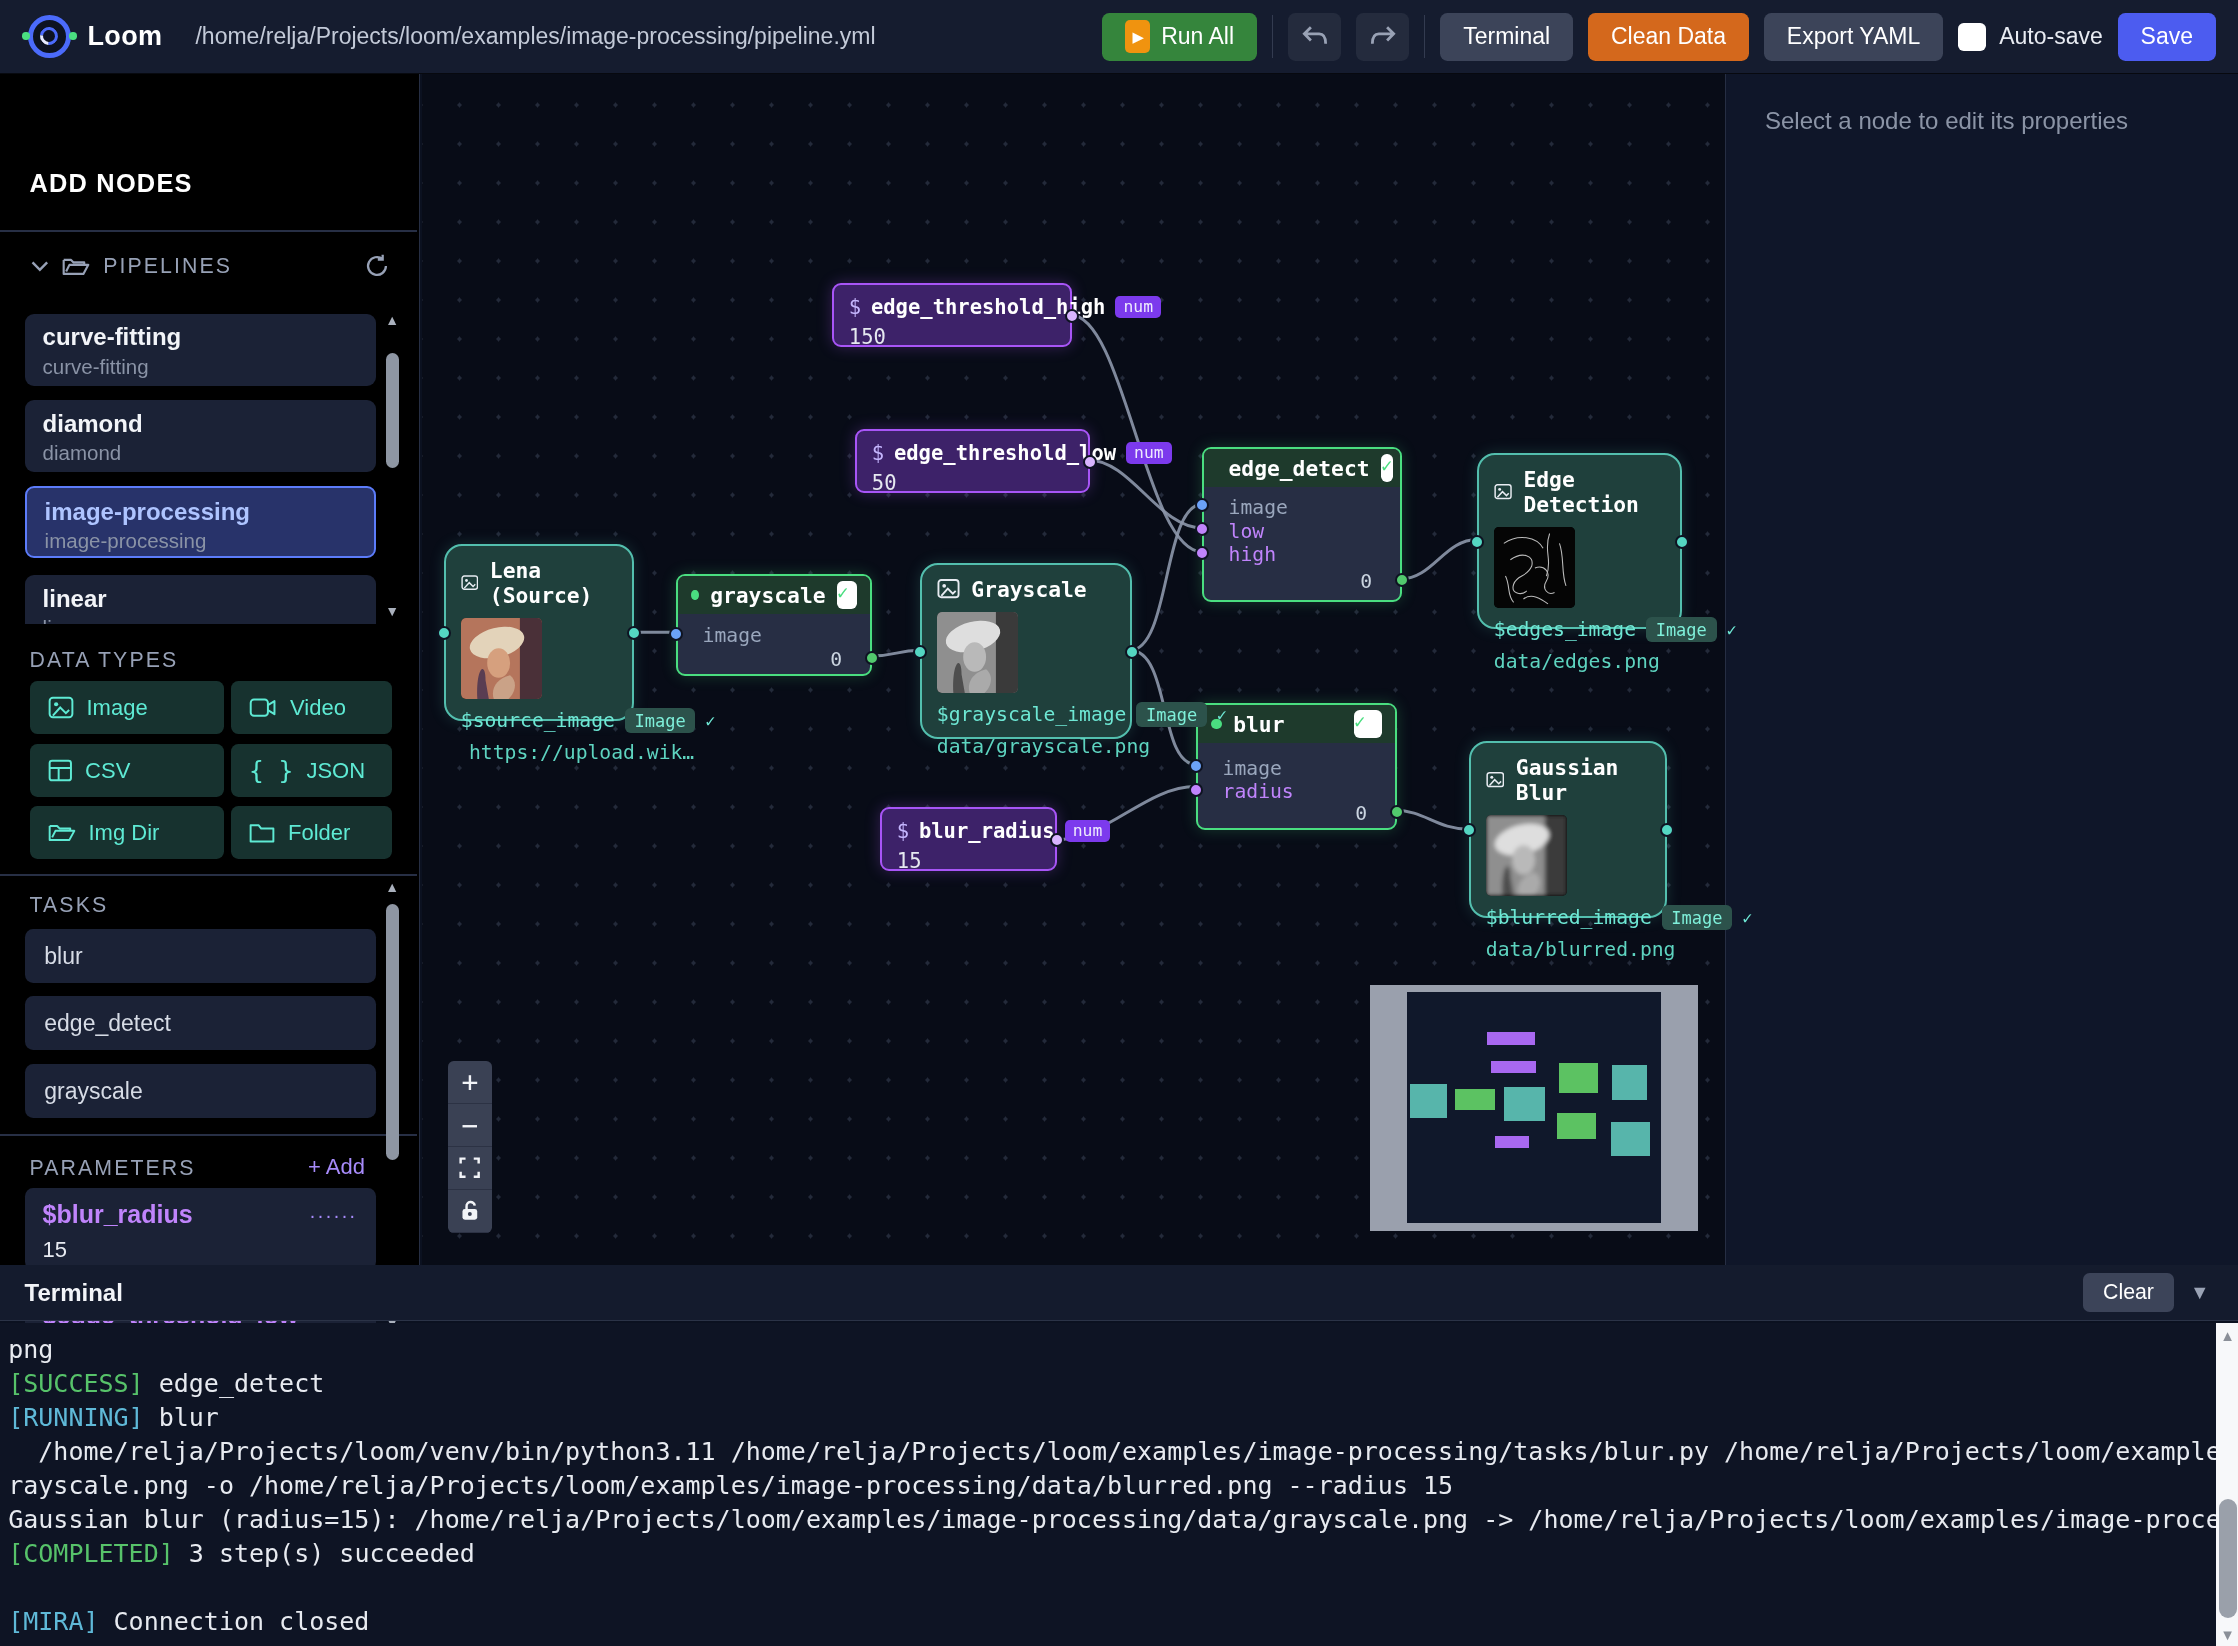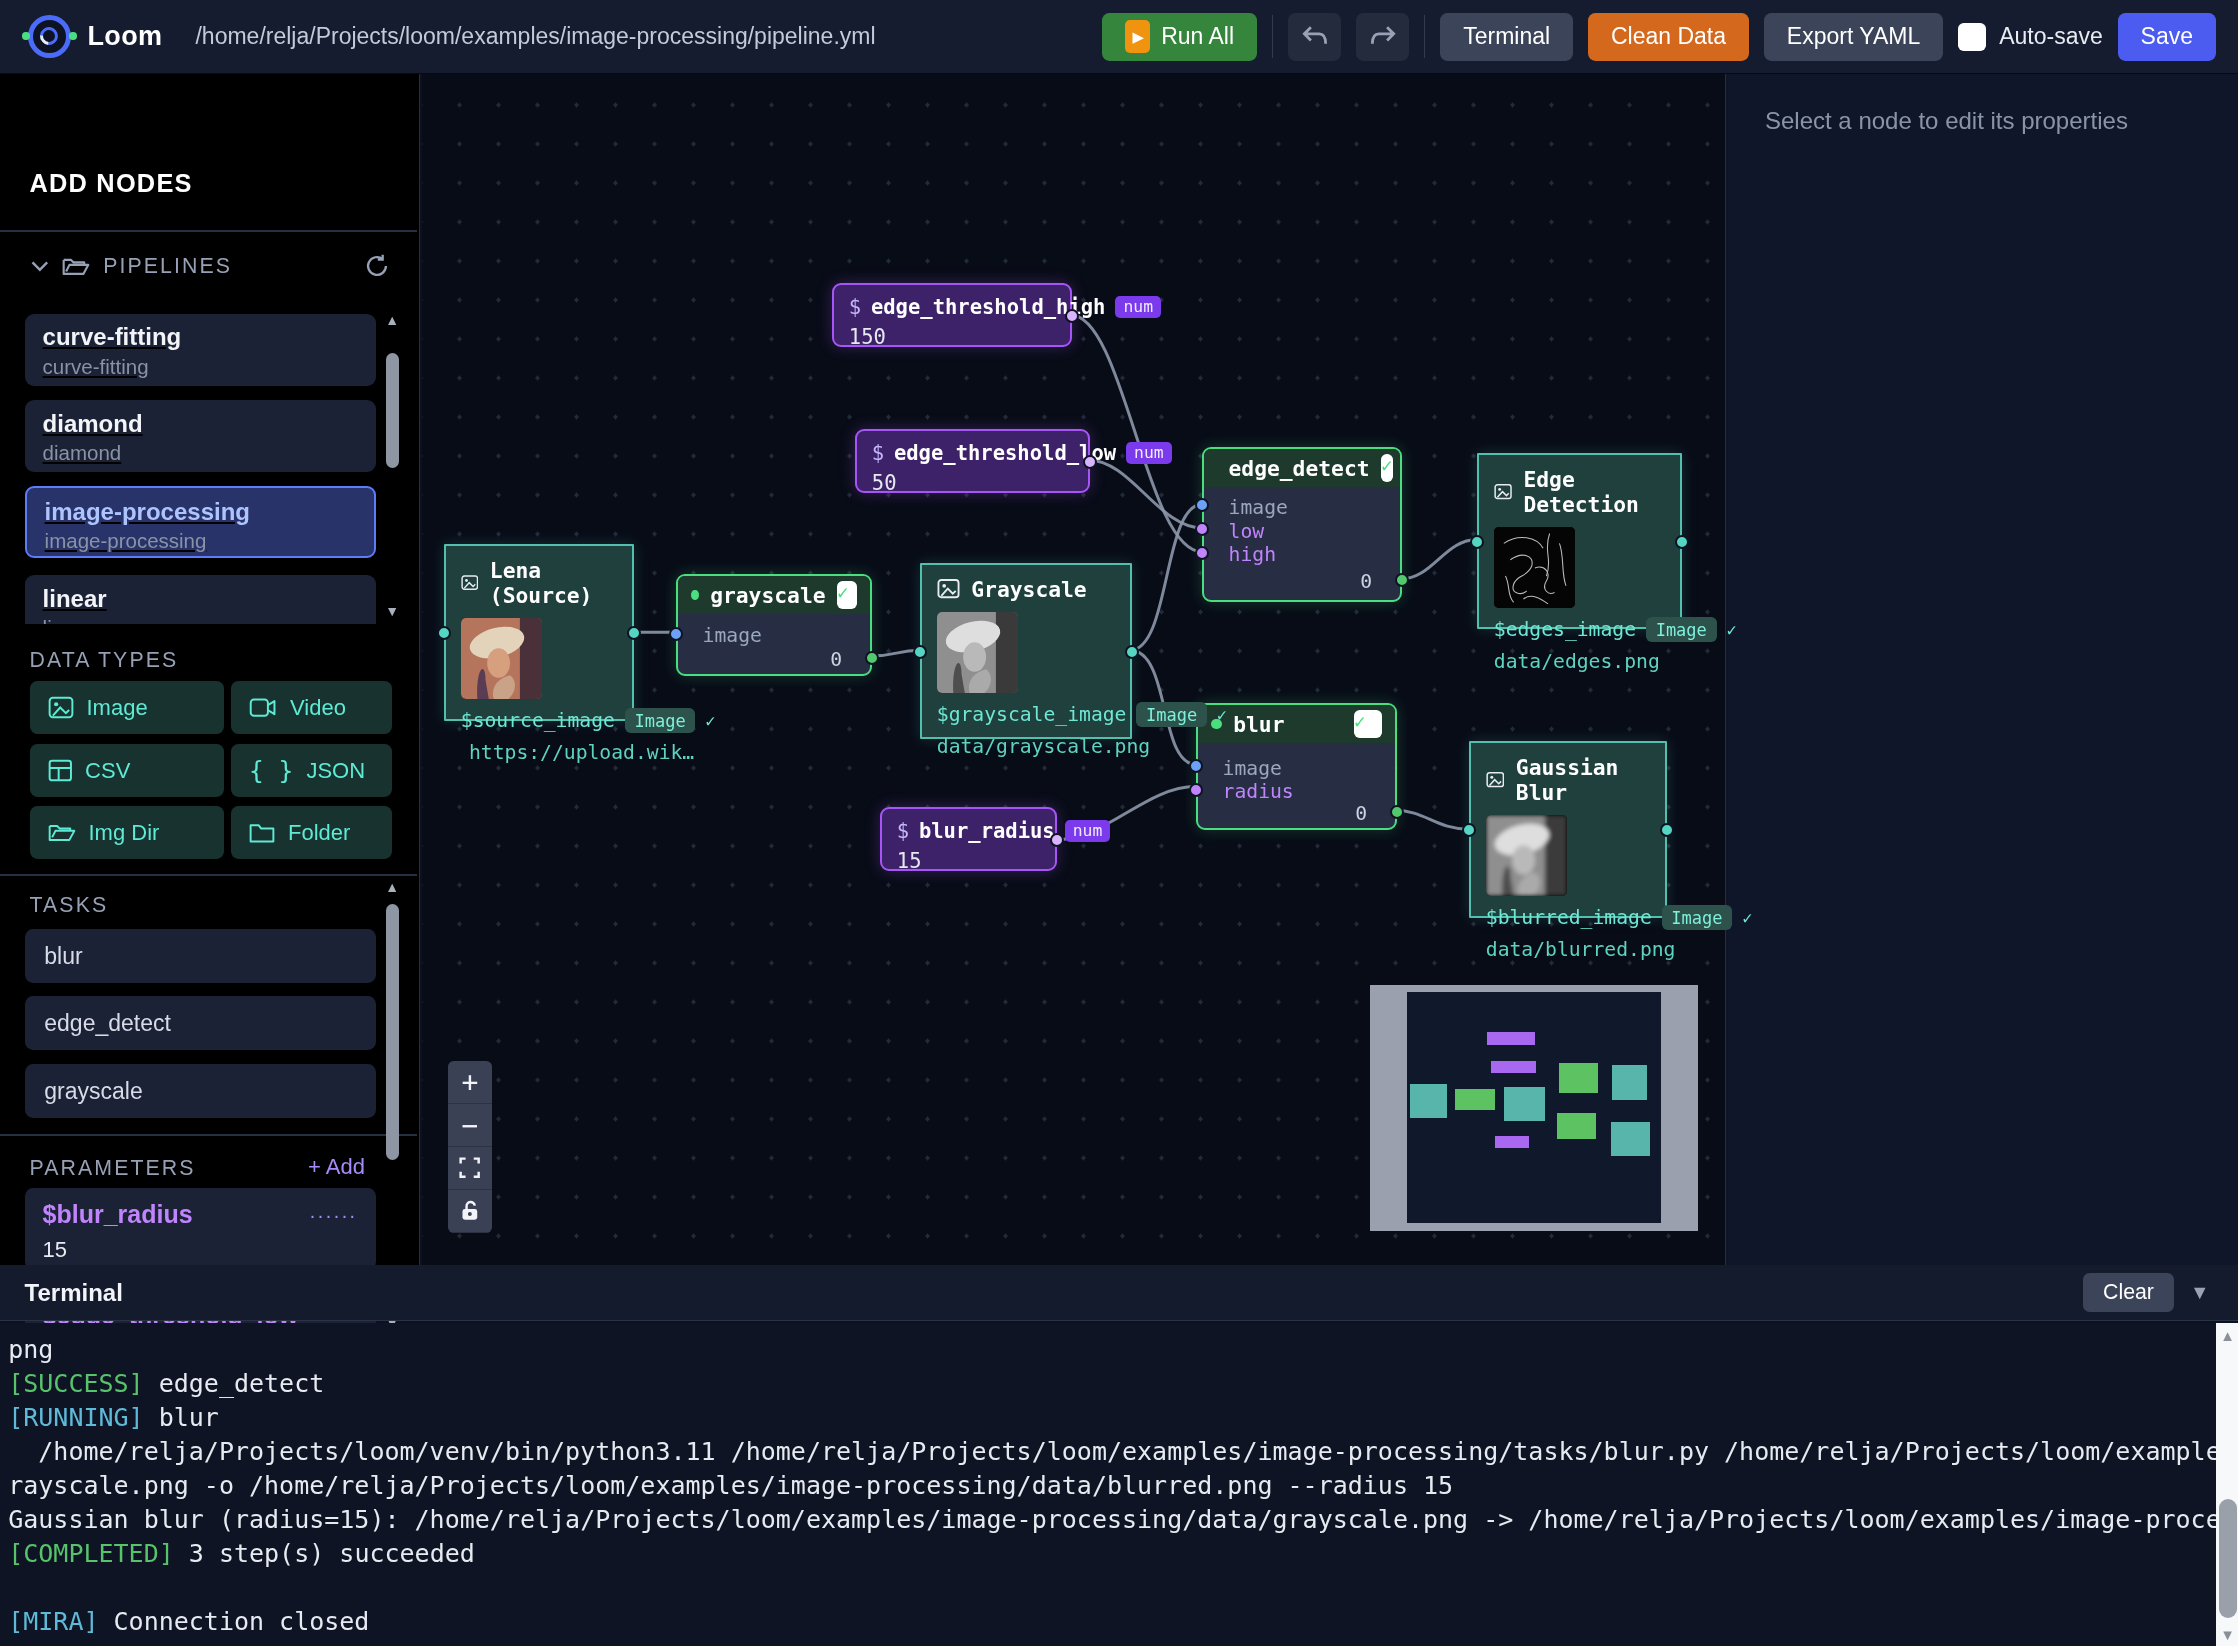--- a/index.html
+++ b/index.html
@@ -35,21 +35,21 @@
     background-image: radial-gradient(circle, #232a3a 2.1px, transparent 2.1px); background-size:39px 39px; background-position:18px 11.5px; }
   .props { position:absolute; left:1725px; top:74px; width:514px; height:1192px; background:#0f1629; border-left:1.6px solid #262e43; }
   .props-msg { color:#8b94a6; font-size:24px; padding:33px 0 0 39px; }
 
   
   .sb-h1 { position:absolute; left:29.5px; top:95px; color:#ffffff; font-size:25.4px; font-weight:bold; letter-spacing:1.2px; }
   .sb-div { position:absolute; left:0; width:417px; height:1.6px; background:#272f45; }
   .sec-head { position:absolute; left:29.5px; display:flex; align-items:center; gap:13px; color:#97a1b6; }
   .sec-title { font-size:21.3px; letter-spacing:2.1px; }
   .icon-btn { cursor:pointer; }
-  .pipe-card { position:absolute; left:24.6px; width:351px; height:72px; background:#1b2236; border-radius:9px; padding:9.8px 18px; cursor:pointer;text-decoration:underline; }
+  .pipe-card { position:absolute; left:24.6px; width:351px; height:72px; background:#1b2236; border-radius:9px; padding:9.8px 18px; cursor:pointer; }
   .pipe-card .nm { color:#f2f4f8; font-size:24px; font-weight:bold; }
   .pipe-card .ds { color:#8a93a6; font-size:20.5px; margin-top:3.3px; }
   .pipe-card.sel { background:#28336a; border:2.5px solid #5c7cfa; }
   .pipe-card.sel .nm { color:#aec4ff; }
   .pipe-clip { position:absolute; left:0; top:233px; width:420px; height:317px; overflow:hidden; }
   .pipe-clip .pipe-card { position:absolute; left:24.6px; }
   .scroll-v { position:absolute; width:13px; border-radius:6.6px; background:#8e96a3; left:386px; }
   .scroll-arrow { position:absolute; left:384px; width:16.4px; height:11.5px; color:#aab1bd; font-size:14px; line-height:11.5px; text-align:center; }
   .dt-btn { position:absolute; height:53px; background:#17322f; border-radius:7.4px; color:#5eead4; font-size:22px; display:flex; align-items:center; gap:13px; padding:0 18px; cursor:pointer; }
   .task-card { position:absolute; left:24.6px; width:351px; height:54px; background:#1b2236; border-radius:8.2px; color:#d7dce6; font-size:23px; display:flex; align-items:center; padding:0 19.7px; cursor:pointer; }
@@ -73,21 +73,21 @@
   .pnode .val { color:#e6e9f0; font-size:20.5px; margin-top:6.6px; font-weight:normal; }
 
   .tnode { position:absolute; background:#272e44; border:2.5px solid #4ade80; border-radius:9px; box-shadow:0 0 14.8px rgba(74,222,128,.22); z-index:2; }
   .tnode .hd { position:absolute; left:0; top:0; right:0; height:38px; background:#1e3a2c; border-radius:6.6px 6.6px 0 0; display:flex; align-items:center; gap:11.5px; padding:0 13px; color:#fff; font-size:21.3px; font-weight:bold; }
   .tnode .hdot { width:10.7px; height:10.7px; border-radius:50%; background:#4ade80; }
   .tnode .chk { margin-left:auto; color:#4ade80; font-size:19px; font-weight:normal; }
   .tnode .inlbl { position:absolute; left:24.6px; font-size:19.7px; color:#9aa7bd; }
   .tnode .inlbl.pur { color:#c084fc; }
   .tnode .outlbl { position:absolute; right:28px; font-size:19.7px; color:#cbd5e1; }
 
-  .inode { position:absolute; background:#1f403c; border:2.5px solid #53bfae; border-radius:1px; padding:11.5px 14.8px; box-shadow:0 0 14.8px rgba(83,191,174,.2); z-index:2; }
+  .inode { position:absolute; background:#1f403c; border:2.5px solid #53bfae; border-radius:18px; padding:11.5px 14.8px; box-shadow:0 0 14.8px rgba(83,191,174,.2); z-index:2; }
   .inode .hd { display:flex; align-items:center; gap:11.5px; color:#ffffff; font-size:21.3px; font-weight:bold; }
   .inode .thumb { width:81px; height:81px; border-radius:4.9px; overflow:hidden; margin:10.7px 0 9px; background:#000; }
   .inode .vrow { display:flex; align-items:center; gap:9.8px; color:#6ee7d4; font-size:19.7px; }
   .badge-img { background:#2c524b; color:#7ff0da; font-size:17px; padding:2.5px 9.8px; border-radius:5.7px; }
   .chk-t { color:#6ee7d4; font-size:17px; }
   .inode .pth { display:flex; align-items:center; gap:8.2px; color:#5ed4c0; font-size:19.7px; margin-top:7.4px; }
 
   
   .zctl { position:absolute; left:26px; top:987px; width:44px; border-radius:5.7px; overflow:hidden; z-index:4; }
   .zbtn { width:44px; height:43px; background:#3a4154; color:#f2f4f8; display:flex; align-items:center; justify-content:center; font-size:28px; border-bottom:0.8px solid #2c3244; cursor:pointer; }

